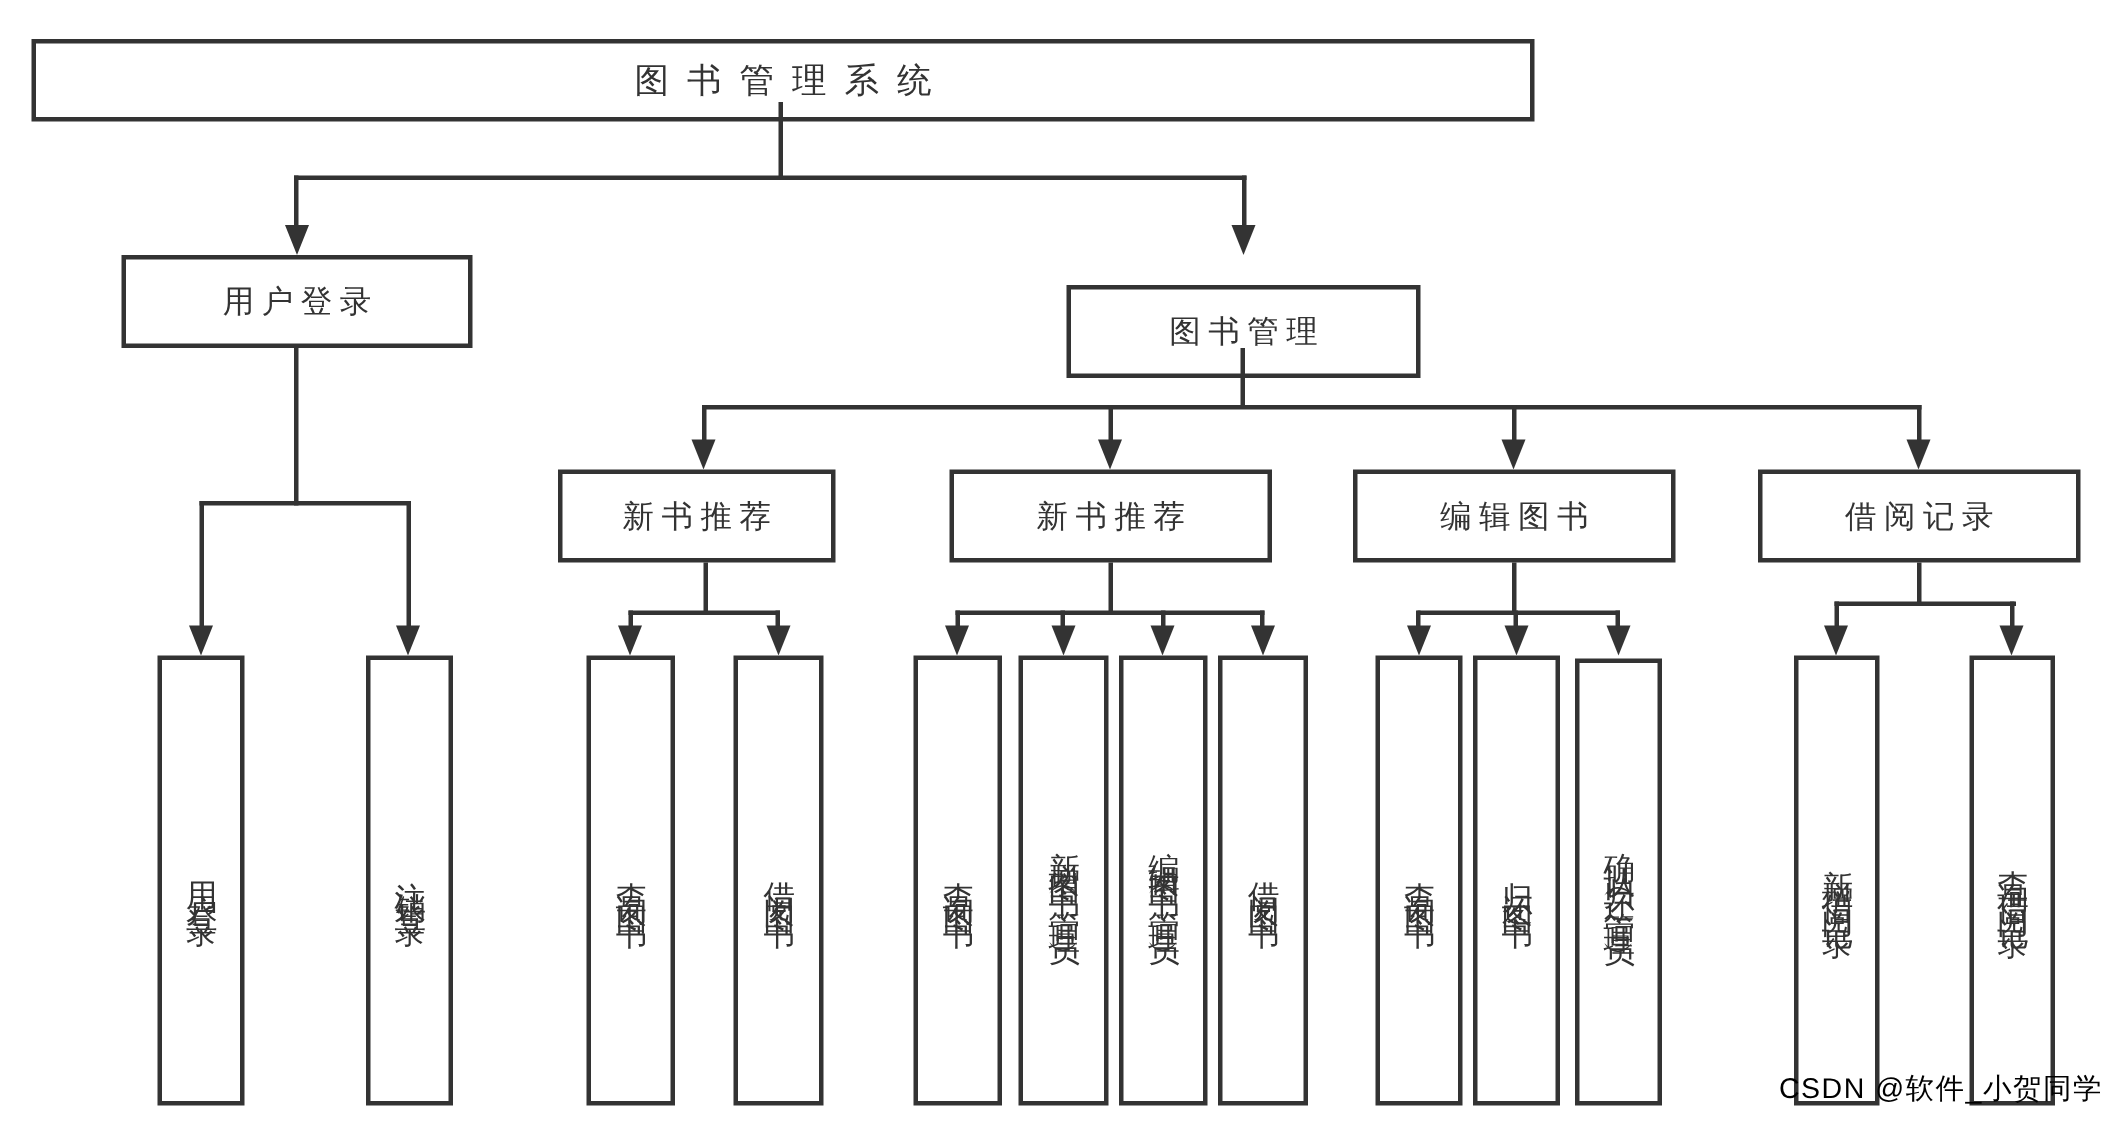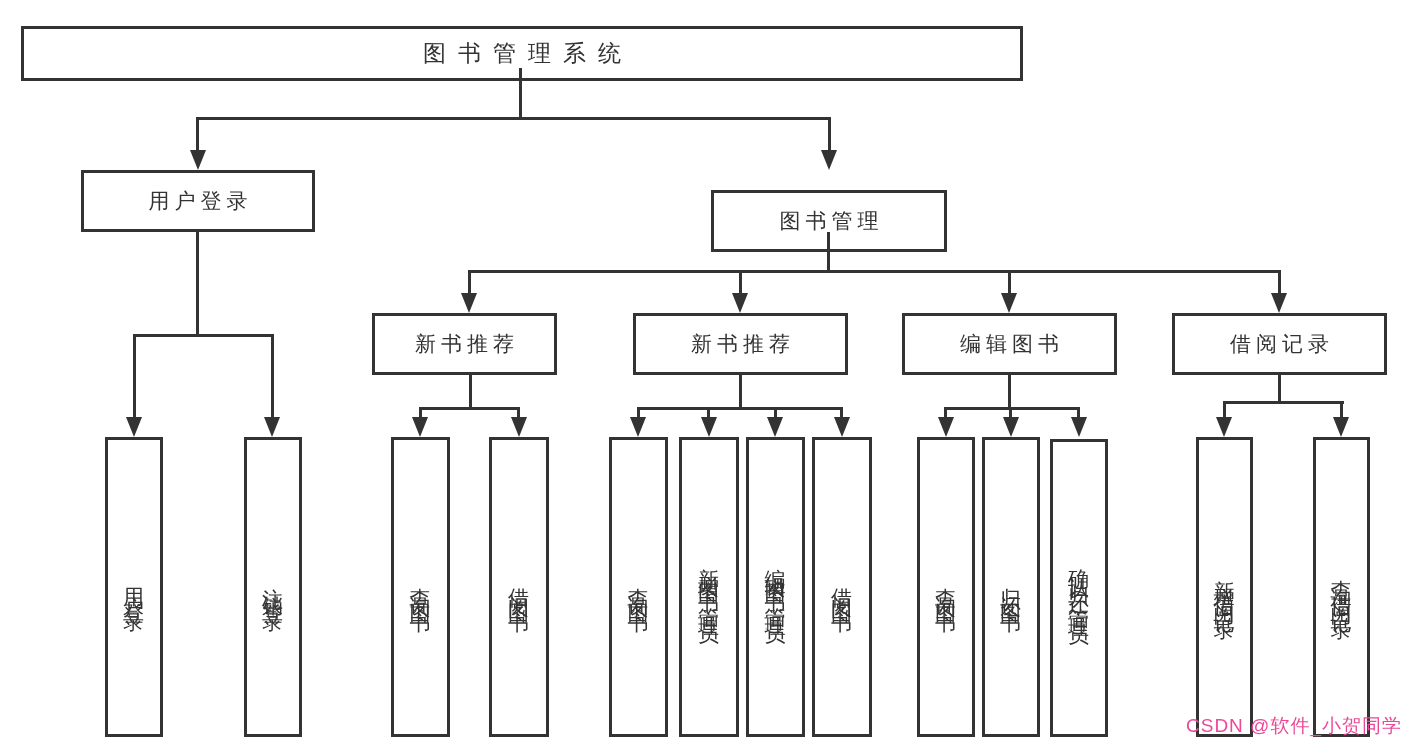--- a/index.html
+++ b/index.html
@@ -58,21 +58,21 @@
     height: 0;
     border-left: 8px solid transparent;
     border-right: 8px solid transparent;
     border-top: 20px solid #333333;
   }
   .watermark {
     position: absolute;
     left: 1186px;
     top: 713px;
     font-size: 19px;
-    color: #ec4899;
+    color: #000000;
     letter-spacing: 1px;
     white-space: nowrap;
   }
 </style>
 </head>
 <body>
 
 <div class="canvas">
 
   <div class="node root" style="left:21px; top:26px; width:1002px; height:55px;font-family:Liberation Mono, monospace;">图书管理系统</div>

